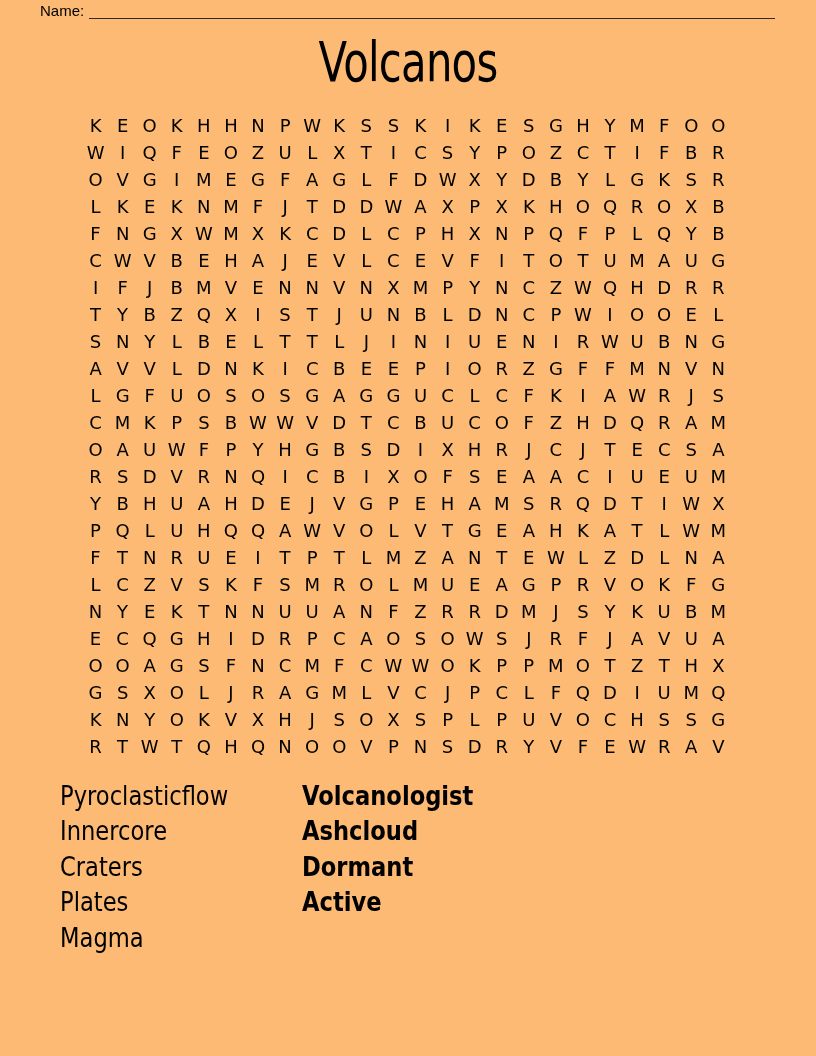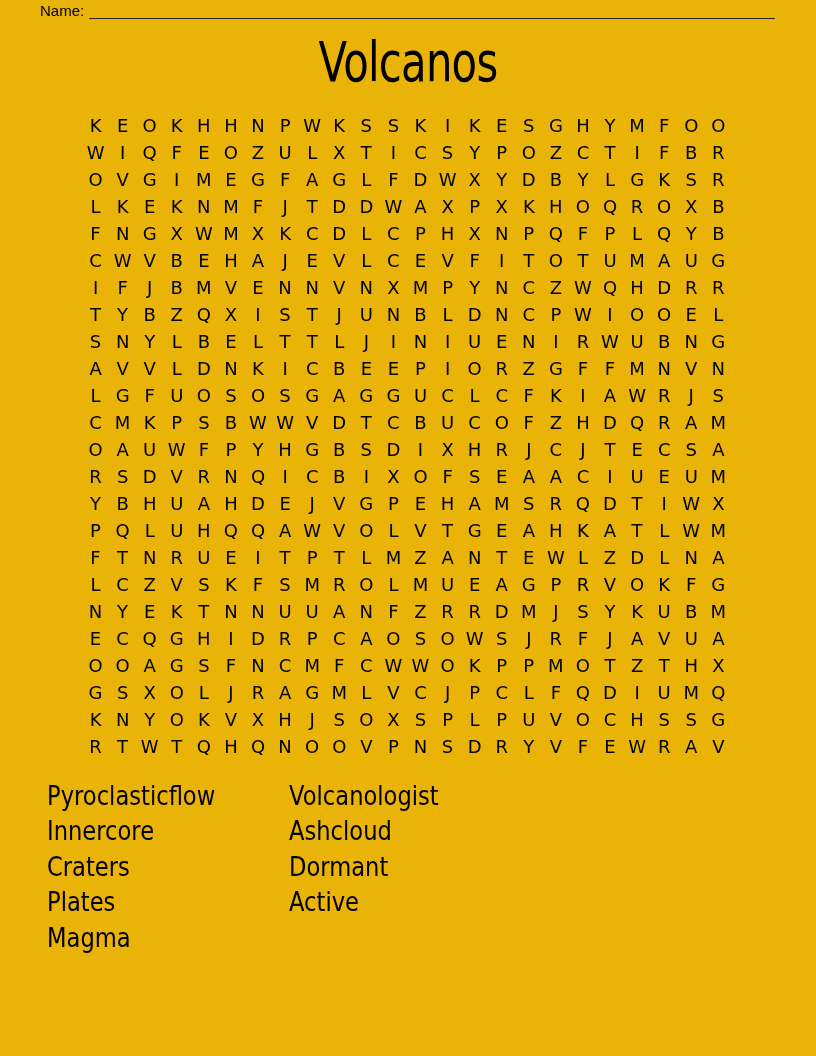--- a/index.html
+++ b/index.html
@@ -8,21 +8,21 @@
     background: #ffffff;
   }
   body {
     width: 816px;
     height: 1056px;
     position: relative;
     font-family: "DejaVu Sans", sans-serif;
     color: #000000;
     overflow: hidden;
   }
-  .sheet { position: absolute; inset: 0; background: #eab308; }
+  .sheet { position: absolute; inset: 0; background: #fdba74; }
 
   
   .name-row {
     position: absolute;
     left: 40px;
     top: 3px;
     width: 735px;
     display: flex;
     align-items: flex-end;
     font-family: "Liberation Sans", sans-serif;
@@ -70,28 +70,28 @@
     text-align: center;
     font-size: 18px;
     line-height: 27px;
     font-family: "DejaVu Sans", sans-serif;
   }
 
   
   .words {
     position: absolute;
     top: 779px;
-    left: 47px;
+    left: 60px;
     width: 730px;
     display: flex;
     align-items: flex-start;
   }
   .word-col { flex: 0 0 auto; }
   .word-col:nth-child(1) { width: 242px; }
-  .word-col:nth-child(2) { width: 239px; }
+  .word-col:nth-child(2) { width: 239px; font-weight: bold; }
   .word-col:nth-child(3) { width: 249px; }
   .word {
     font-size: 26px;
     line-height: 35.4px;
     font-family: "DejaVu Sans", sans-serif;
     transform: scaleX(0.87);
     transform-origin: 0 50%;
     white-space: nowrap;
   }
 </style>

